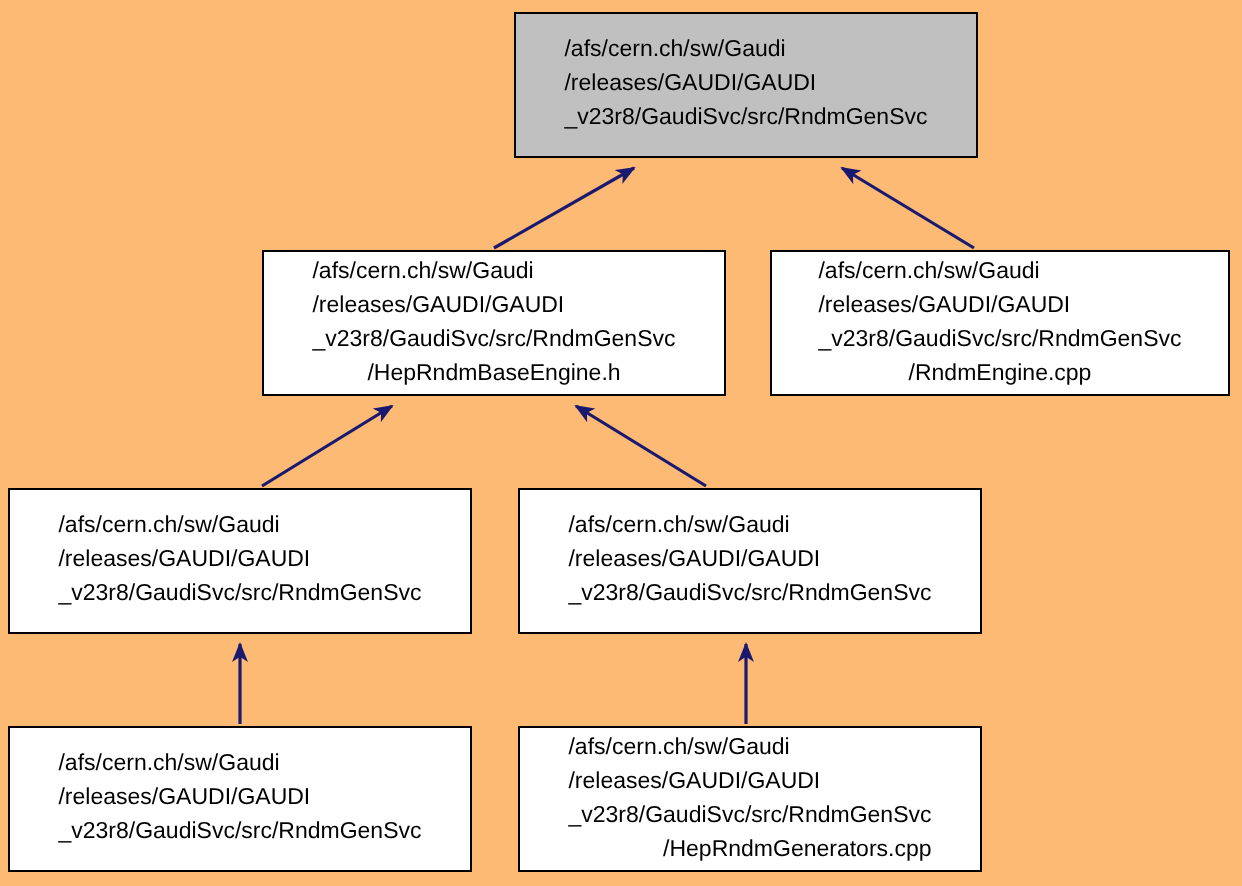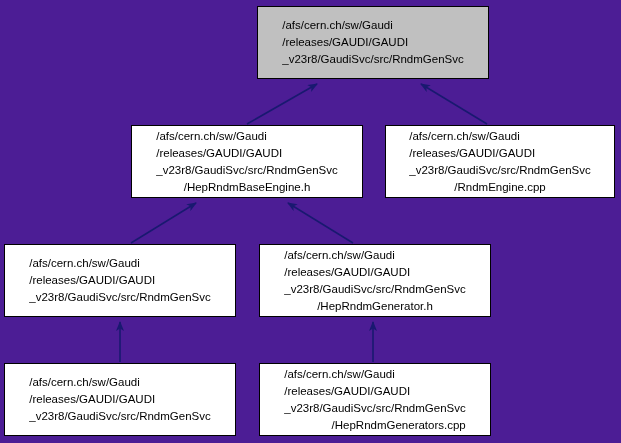--- a/index.html
+++ b/index.html
@@ -4,21 +4,21 @@
 <style>
   html, body {
     margin: 0;
     padding: 0;
     background: #ffffff;
   }
   #graph-root {
     position: relative;
     width: 621px;
     height: 443px;
-    background: #4c1d95;
+    background: #fdba74;
     font-family: "Liberation Sans", sans-serif;
     overflow: hidden;
   }
   #graph-svg {
     position: absolute;
     left: 0;
     top: 0;
     width: 621px;
     height: 443px;
   }
@@ -103,21 +103,20 @@
           <span class="node-line" style="display: block;">/afs/cern.ch/sw/Gaudi</span>
           <span class="node-line" style="display: block;">/releases/GAUDI/GAUDI</span>
           <span class="node-line" style="display: block;">_v23r8/GaudiSvc/src/RndmGenSvc</span>
         </div>
       </div>
       <div class="node-box" style="left: 259px; top: 244px; width: 232px; height: 73px;">
         <div class="node-lines">
           <span class="node-line" style="display: block;">/afs/cern.ch/sw/Gaudi</span>
           <span class="node-line" style="display: block;">/releases/GAUDI/GAUDI</span>
           <span class="node-line" style="display: block;">_v23r8/GaudiSvc/src/RndmGenSvc</span>
-          <span class="node-line tail" style="display: block;">/HepRndmGenerator.h</span>
         </div>
       </div>
       <div class="node-box" style="left: 4px; top: 363px; width: 232px; height: 73px;">
         <div class="node-lines">
           <span class="node-line" style="display: block;">/afs/cern.ch/sw/Gaudi</span>
           <span class="node-line" style="display: block;">/releases/GAUDI/GAUDI</span>
           <span class="node-line" style="display: block;">_v23r8/GaudiSvc/src/RndmGenSvc</span>
         </div>
       </div>
       <div class="node-box" style="left: 259px; top: 363px; width: 232px; height: 73px;">

